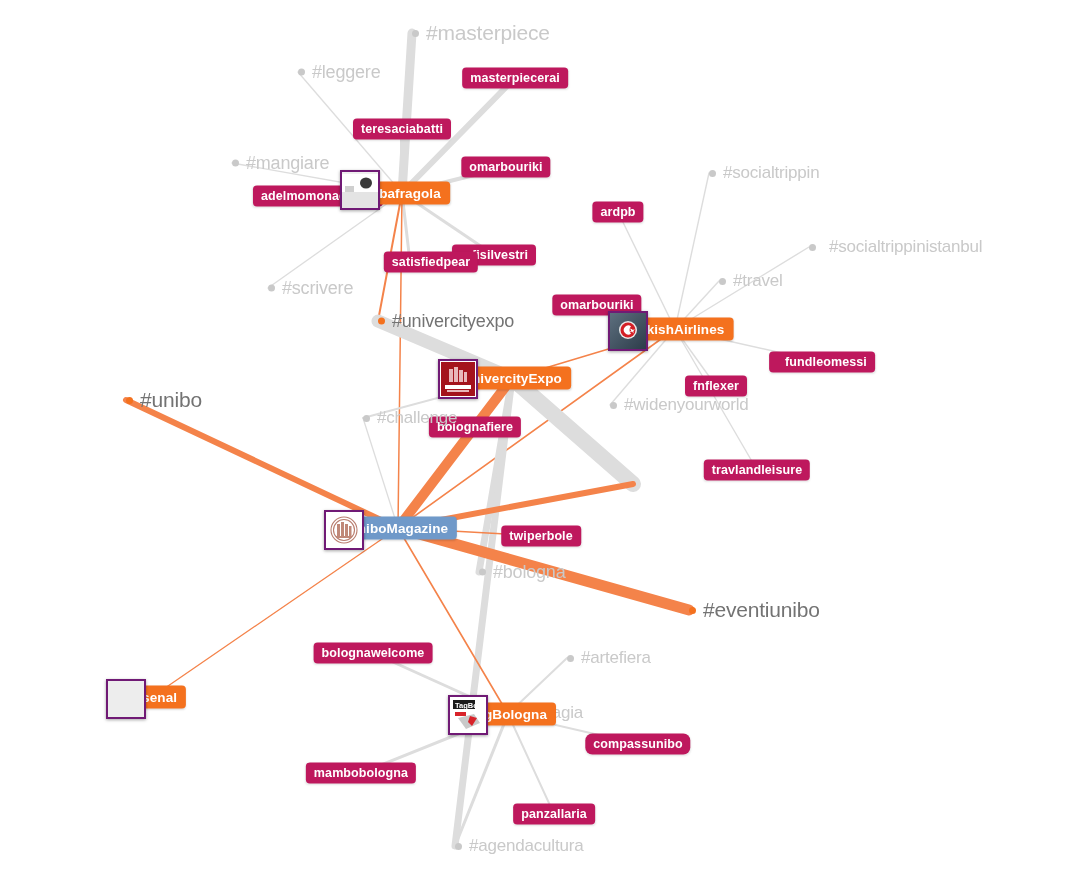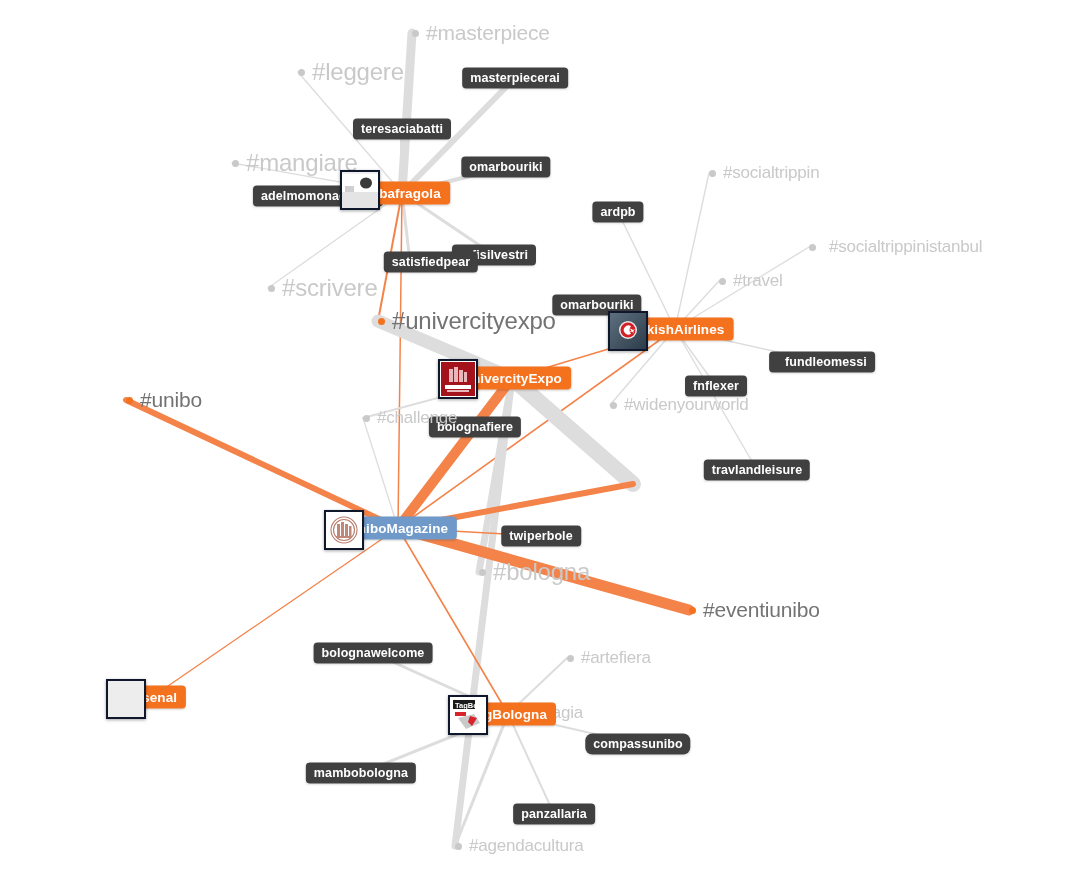--- a/index.html
+++ b/index.html
@@ -77,45 +77,45 @@
     box-shadow: 0 1px 2px rgba(0,0,0,0.13);
   }
   .acct-node.orange .acct-pill { background: #f4711e; }
   .acct-node.blue   .acct-pill { background: #6f99c9; }
 
   .acct-avatar {
     position: absolute;
     width: 36px;
     height: 36px;
     background: #ffffff;
-    border: 2px solid #0f172a;
+    border: 2px solid #701a75;
     box-shadow: 0 1px 3px rgba(0,0,0,0.35);
     overflow: hidden;
     z-index: 3;
     display: block;
   }
   .acct-avatar svg { display: block; width: 100%; height: 100%; }
 
   
   .mention-node {
     position: absolute;
     transform: translate(-50%, -50%);
-    background: #404040;
+    background: #be185d;
     color: #ffffff;
     font-size: 12.5px;
     font-weight: 700;
     letter-spacing: 0.1px;
     padding: 3px 8px 4px 8px;
     border-radius: 4px;
     white-space: nowrap;
     box-shadow: 0 1px 2px rgba(0,0,0,0.10);
   }
 
   .lbl-xl  { font-size: 21px; }
-  .lbl-lg  { font-size: 24px; }
+  .lbl-lg  { font-size: 18px; }
   .lbl-md  { font-size: 17px; }
 </style>
 </head>
 <body>
 
 <div id="graph-canvas">
 
   <svg id="edge-layer" viewBox="0 0 1066 882" width="1066" height="882" aria-hidden="true">
       <line x1="402" y1="193" x2="412" y2="33" stroke="#dddddd" stroke-width="9" stroke-linecap="round"></line>
       <line x1="402" y1="193" x2="515" y2="78" stroke="#dddddd" stroke-width="6" stroke-linecap="round"></line>

